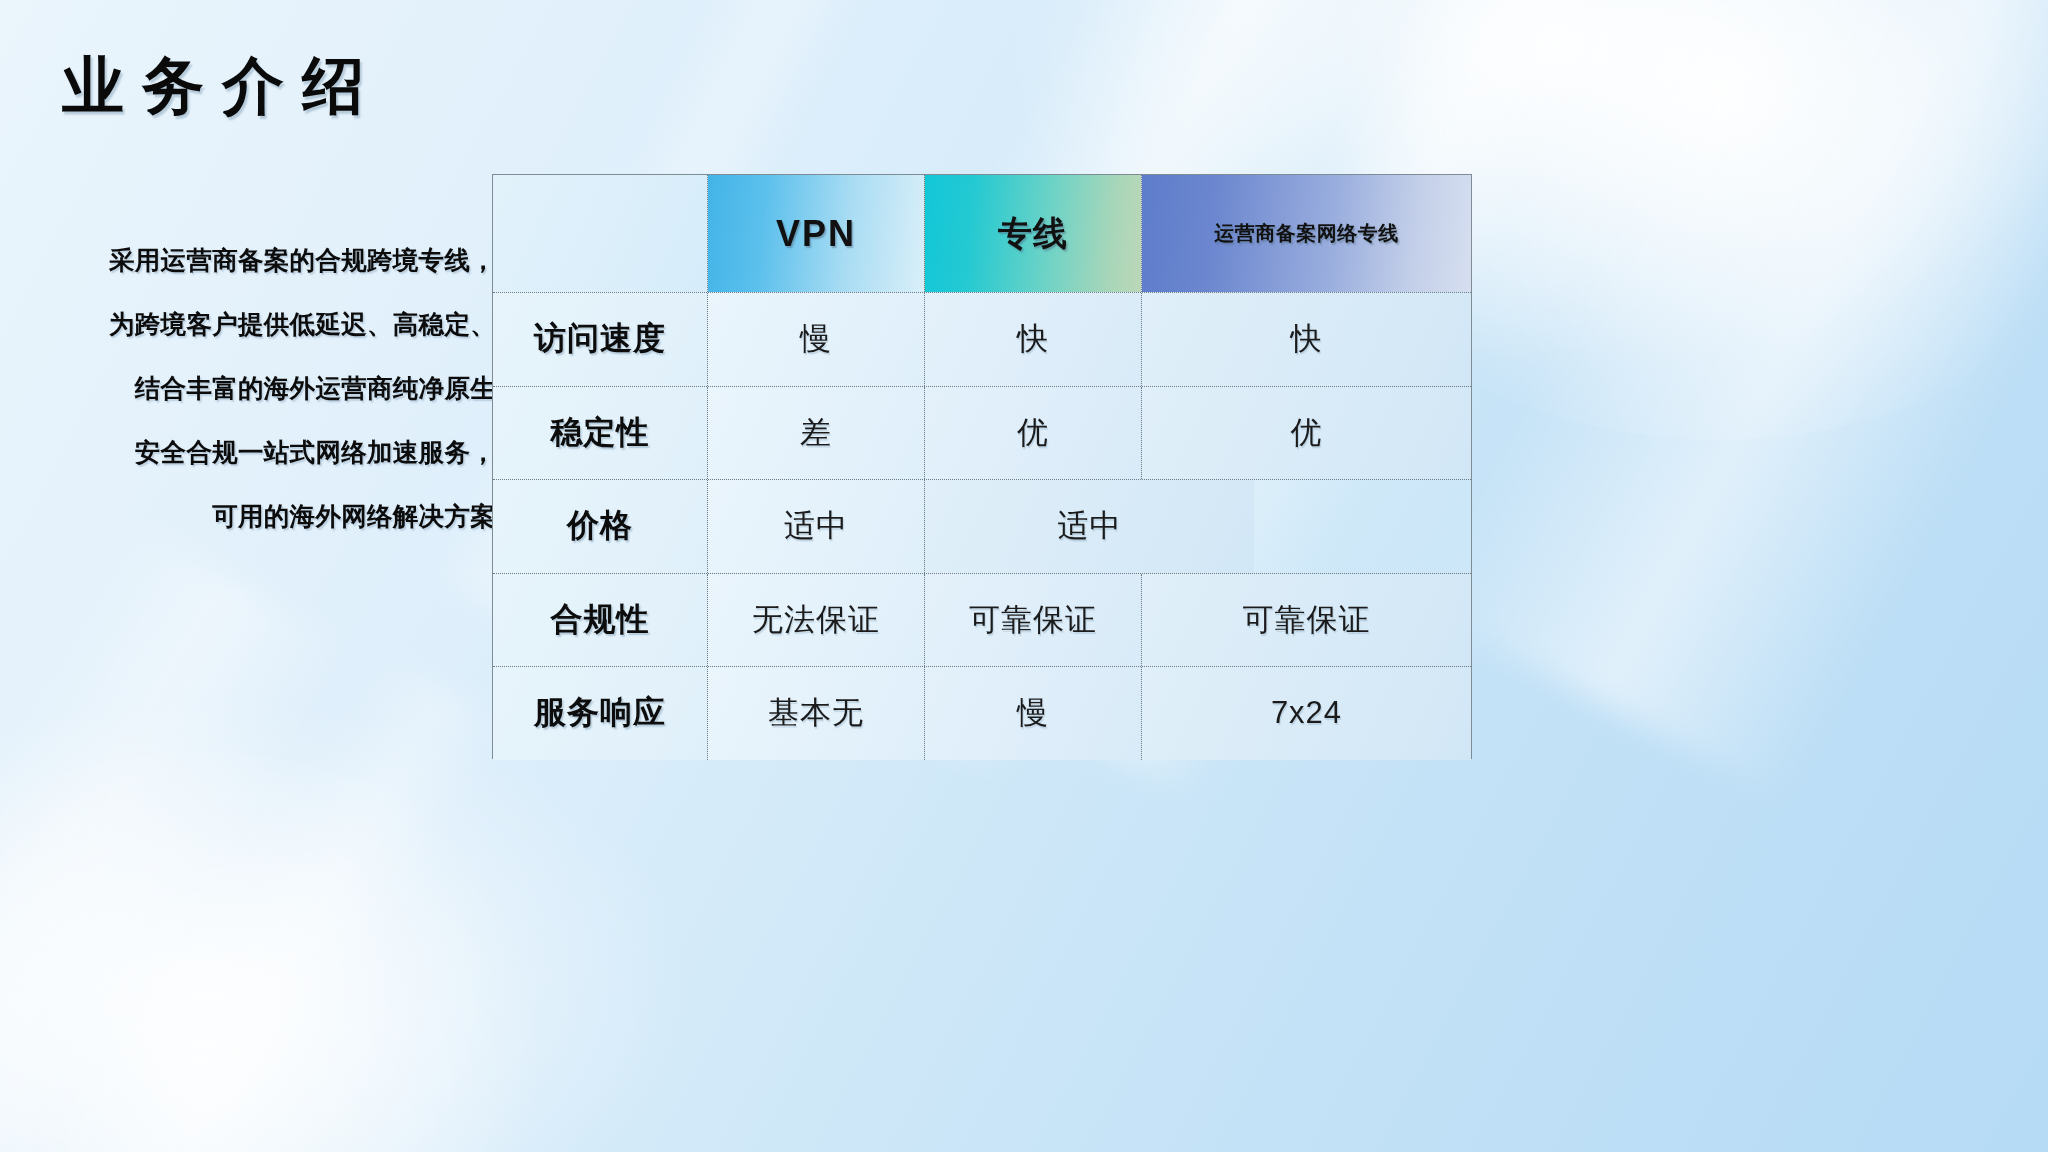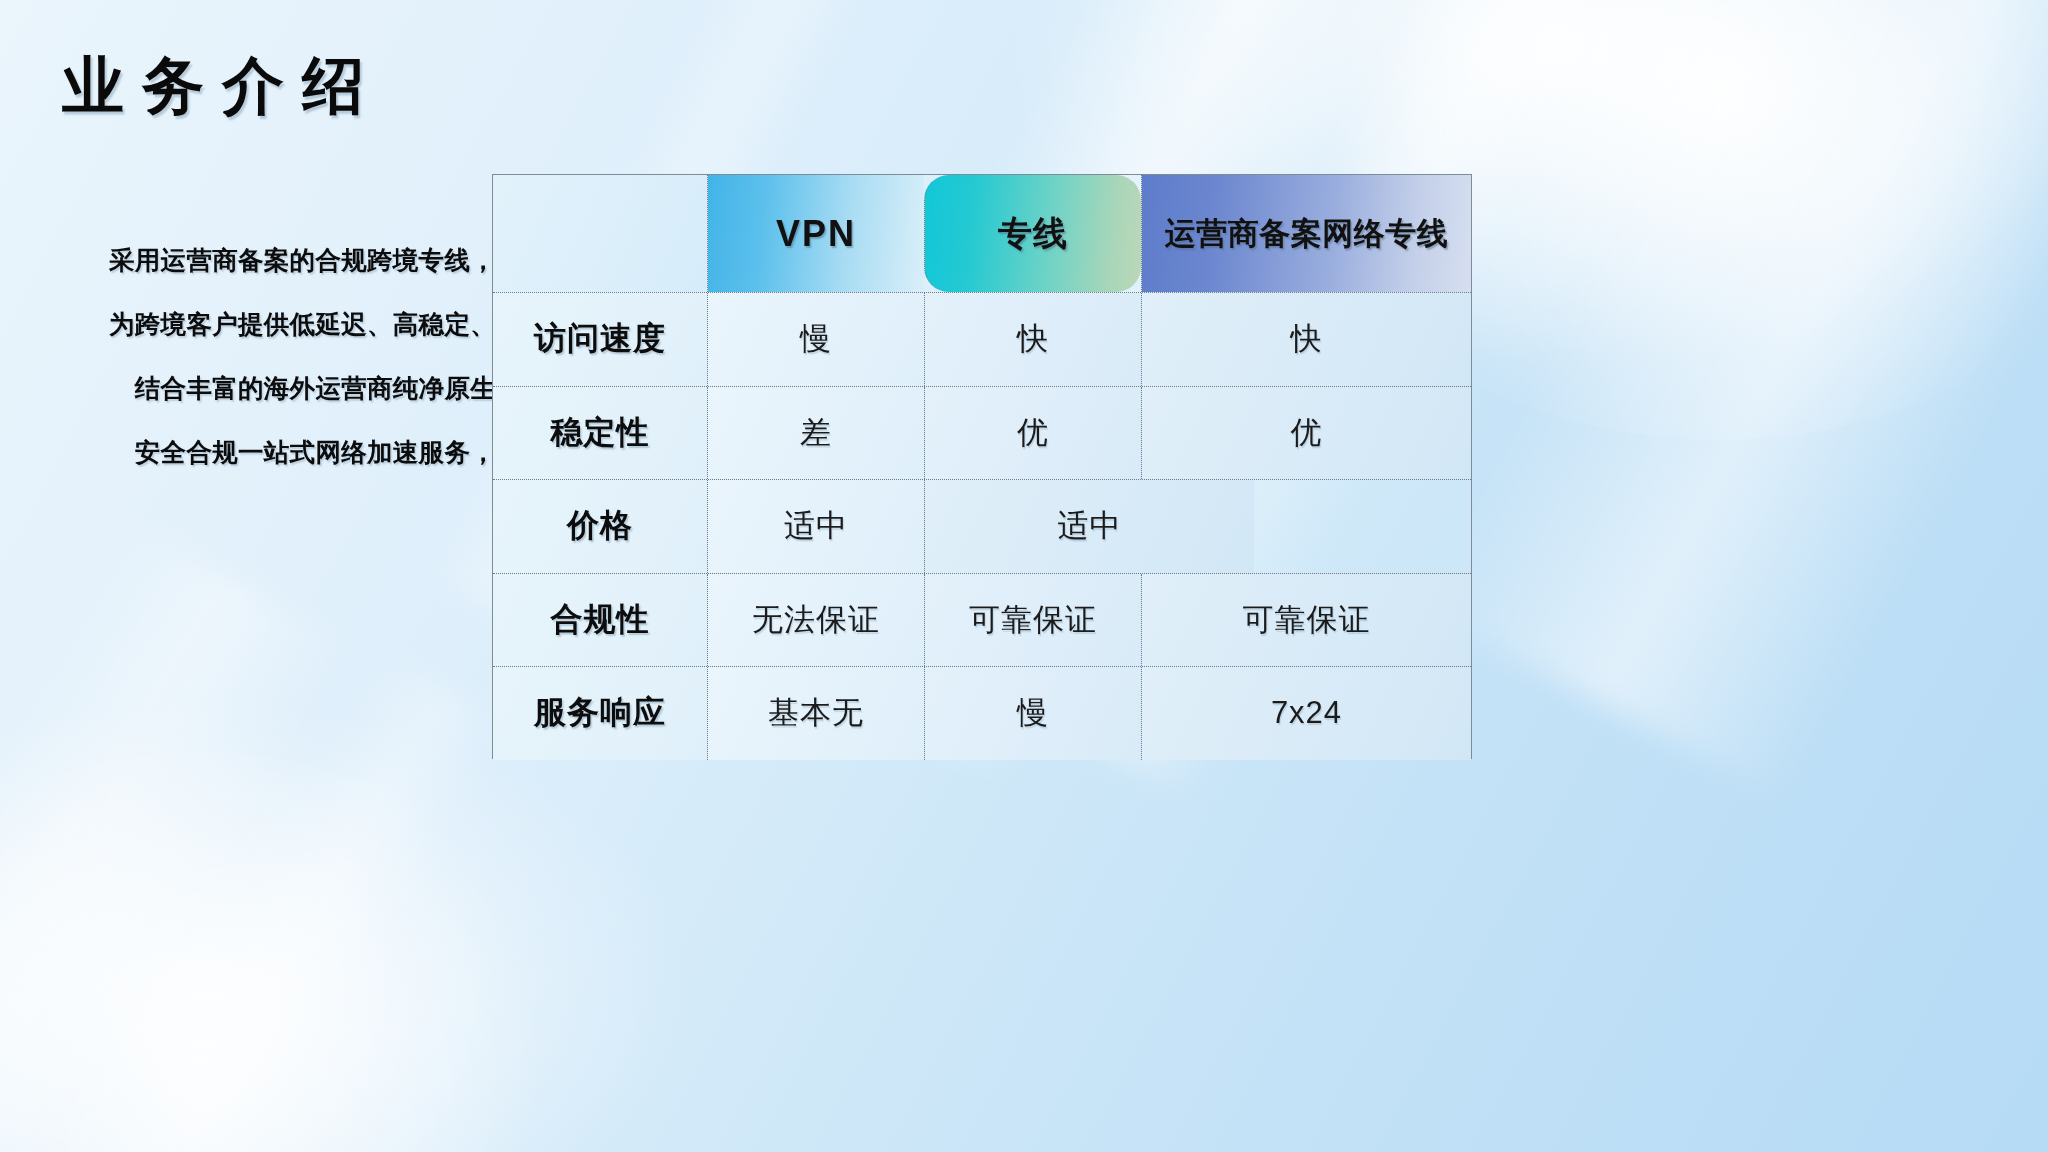--- a/index.html
+++ b/index.html
@@ -90,32 +90,31 @@
   .c2 { flex: 0 0 217px; }
   .c3 { flex: 0 0 330px; }
 
   
   .head .c0 { background: linear-gradient(115deg, #e2f2fb 0%, #d6ecfa 100%); }
   .head .c1 {
     background: linear-gradient(95deg, #43b4e8 0%, #5cc0ec 26%, #a8dcf3 64%, #d9eff9 100%);
   }
   .head .c2 {
     background: linear-gradient(95deg, #12c7d8 0%, #24c9d2 22%, #6fd3c6 58%, #a9d6b9 86%, #bcd7b8 100%);
-    border-radius: 25px;
   }
   .head .c3 {
     background: linear-gradient(95deg, #5d7ccb 0%, #6c87cf 22%, #9aaede 58%, #c3cfe9 82%, #d6dff0 100%);
   }
   .head .htext {
     font-size: 34px; font-weight: 700; color: #111;
     letter-spacing: 1px;
     text-shadow: 1.5px 2px 1.5px rgba(80,110,135,0.5);
   }
   .head .htext.vpn { font-size: 36px; letter-spacing: 2px; }
-  .head .htext.long { font-size: 31px; letter-spacing: .5px; }
+  .head .htext.long { font-size: 20px; letter-spacing: .5px; }
 
   
   .body .c0 { background: linear-gradient(115deg, #e7f4fb 0%, #e0f0fa 100%); }
   .body .c1 { background: linear-gradient(115deg, #eaf5fc 0%, #dfeffa 100%); }
   .body .c2 { background: linear-gradient(115deg, #e4f1fb 0%, #d9ebf8 100%); }
   .body .c3 { background: linear-gradient(115deg, #e0eff9 0%, #d2e7f6 100%); }
 
   .rowlabel {
     font-size: 32px; font-weight: 700; color: #0d0d0d;
     letter-spacing: 1px;
@@ -141,20 +140,21 @@
   <div class="streak s5"></div>
   <div class="streak s6"></div>
 
   <div id="title">业务介绍</div>
 
   <div id="para">
     <div class="pline">采用运营商备案的合规跨境专线，</div>
     <div class="pline">为跨境客户提供低延迟、高稳定、</div>
     <div class="pline">结合丰富的海外运营商纯净原生</div>
     <div class="pline">安全合规一站式网络加速服务，</div>
+    <div class="pline">可用的海外网络解决方案</div>
   </div>
 
   <div id="table">
 
     <div class="trow head">
       <div class="cell c0">
         <span class="htext"></span>
       </div>
       <div class="cell c1">
         <span class="htext vpn">VPN</span>

